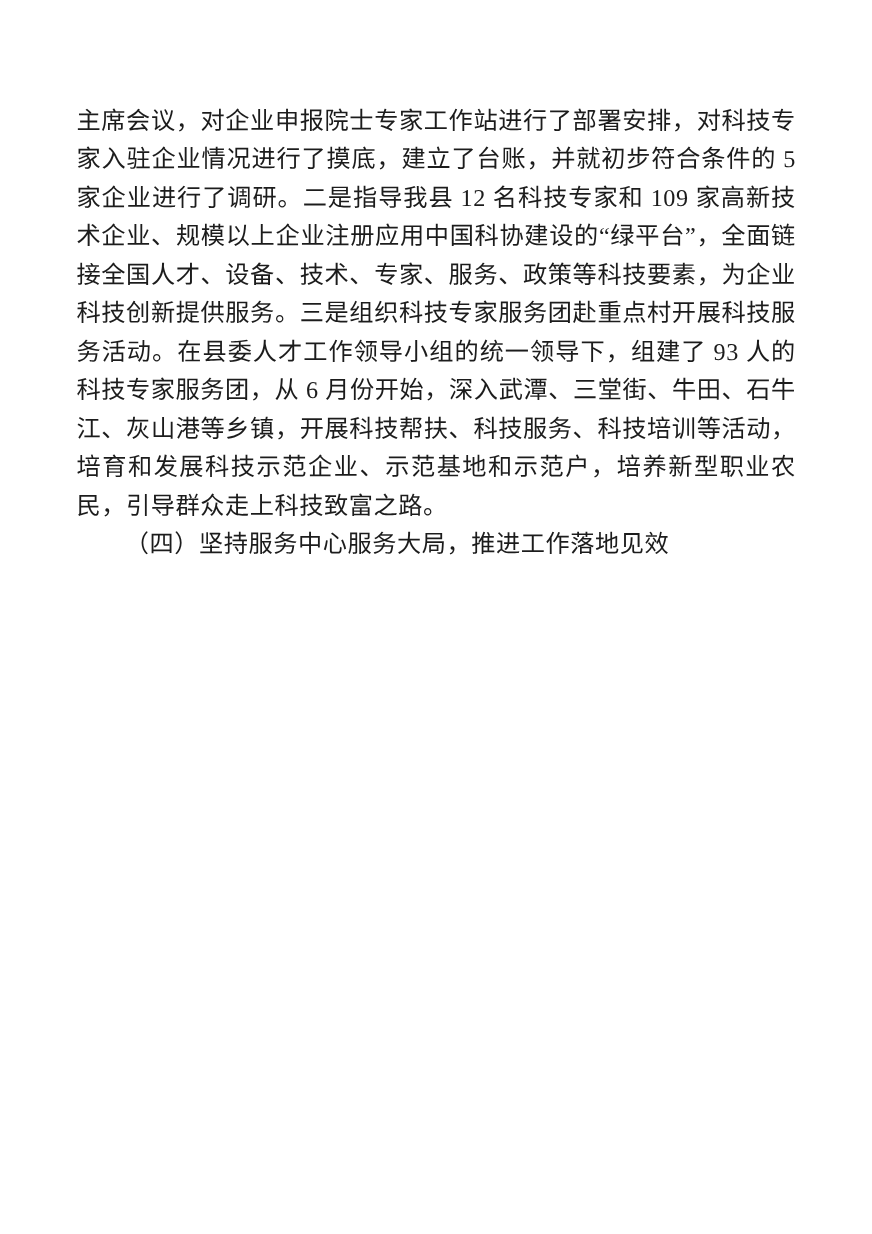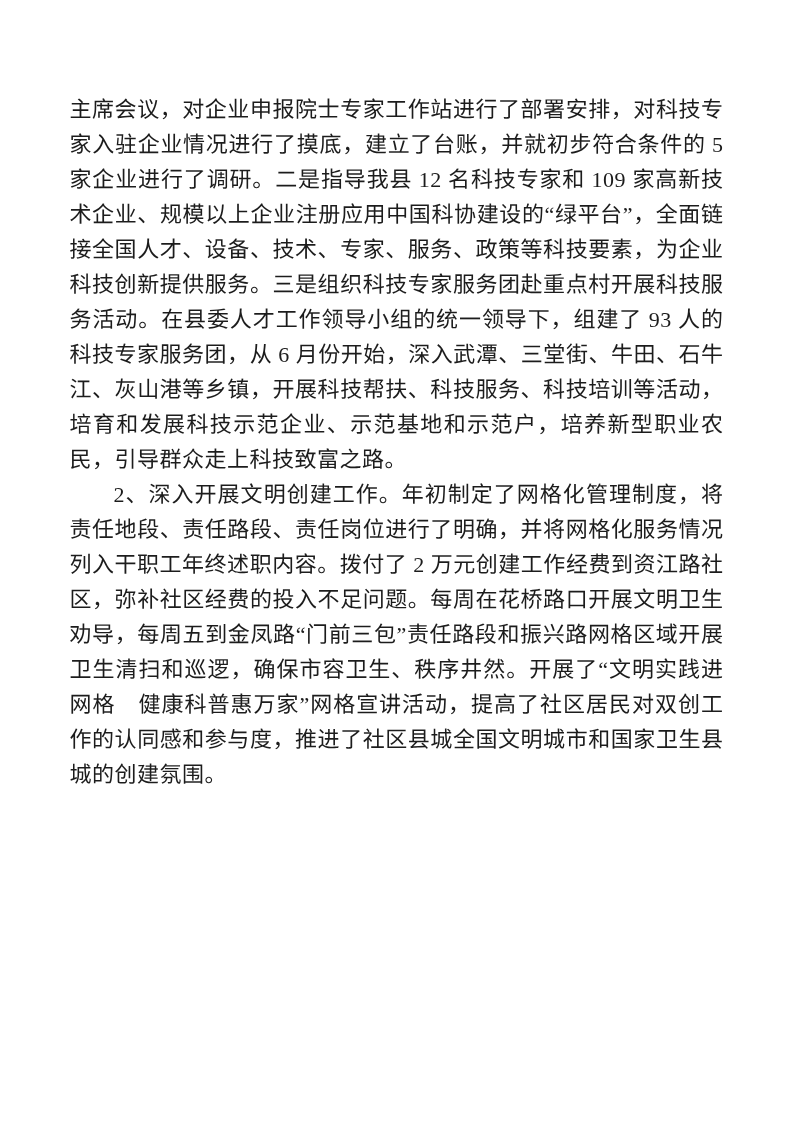--- a/index.html
+++ b/index.html
@@ -33,14 +33,14 @@
   .para.heading {
     
     font-weight: 500;
   }
 </style>
 </head>
 <body>
 
 <div class="page">
   <p class="para">主席会议，对企业申报院士专家工作站进行了部署安排，对科技专家入驻企业情况进行了摸底，建立了台账，并就初步符合条件的 5 家企业进行了调研。二是指导我县 12 名科技专家和 109 家高新技术企业、规模以上企业注册应用中国科协建设的“绿平台”，全面链接全国人才、设备、技术、专家、服务、政策等科技要素，为企业科技创新提供服务。三是组织科技专家服务团赴重点村开展科技服务活动。在县委人才工作领导小组的统一领导下，组建了 93 人的科技专家服务团，从 6 月份开始，深入武潭、三堂街、牛田、石牛江、灰山港等乡镇，开展科技帮扶、科技服务、科技培训等活动，培育和发展科技示范企业、示范基地和示范户，培养新型职业农民，引导群众走上科技致富之路。</p>
-  <p class="para indented">2、深入开展文明创建工作。年初制定了网格化管理制度，将责任地段、责任路段、责任岗位进行了明确，并将网格化服务情况列入干职工年终述职内容。拨付了 2 万元创建工作经费到资江路社区，弥补社区经费的投入不足问题。每周在花桥路口开展文明卫生劝导，每周五到金凤路“门前三包”责任路段和振兴路网格区域开展卫生清扫和巡逻，确保市容卫生、秩序井然。开展了“文明实践进网格　健康科普惠万家”网格宣讲活动，提高了社区居民对双创工作的认同感和参与度，推进了社区县城全国文明城市和国家卫生县城的创建氛围。</p>
+  <p class="para indented heading">（四）坚持服务中心服务大局，推进工作落地见效</p>
 </div>
 
 </body></html>

